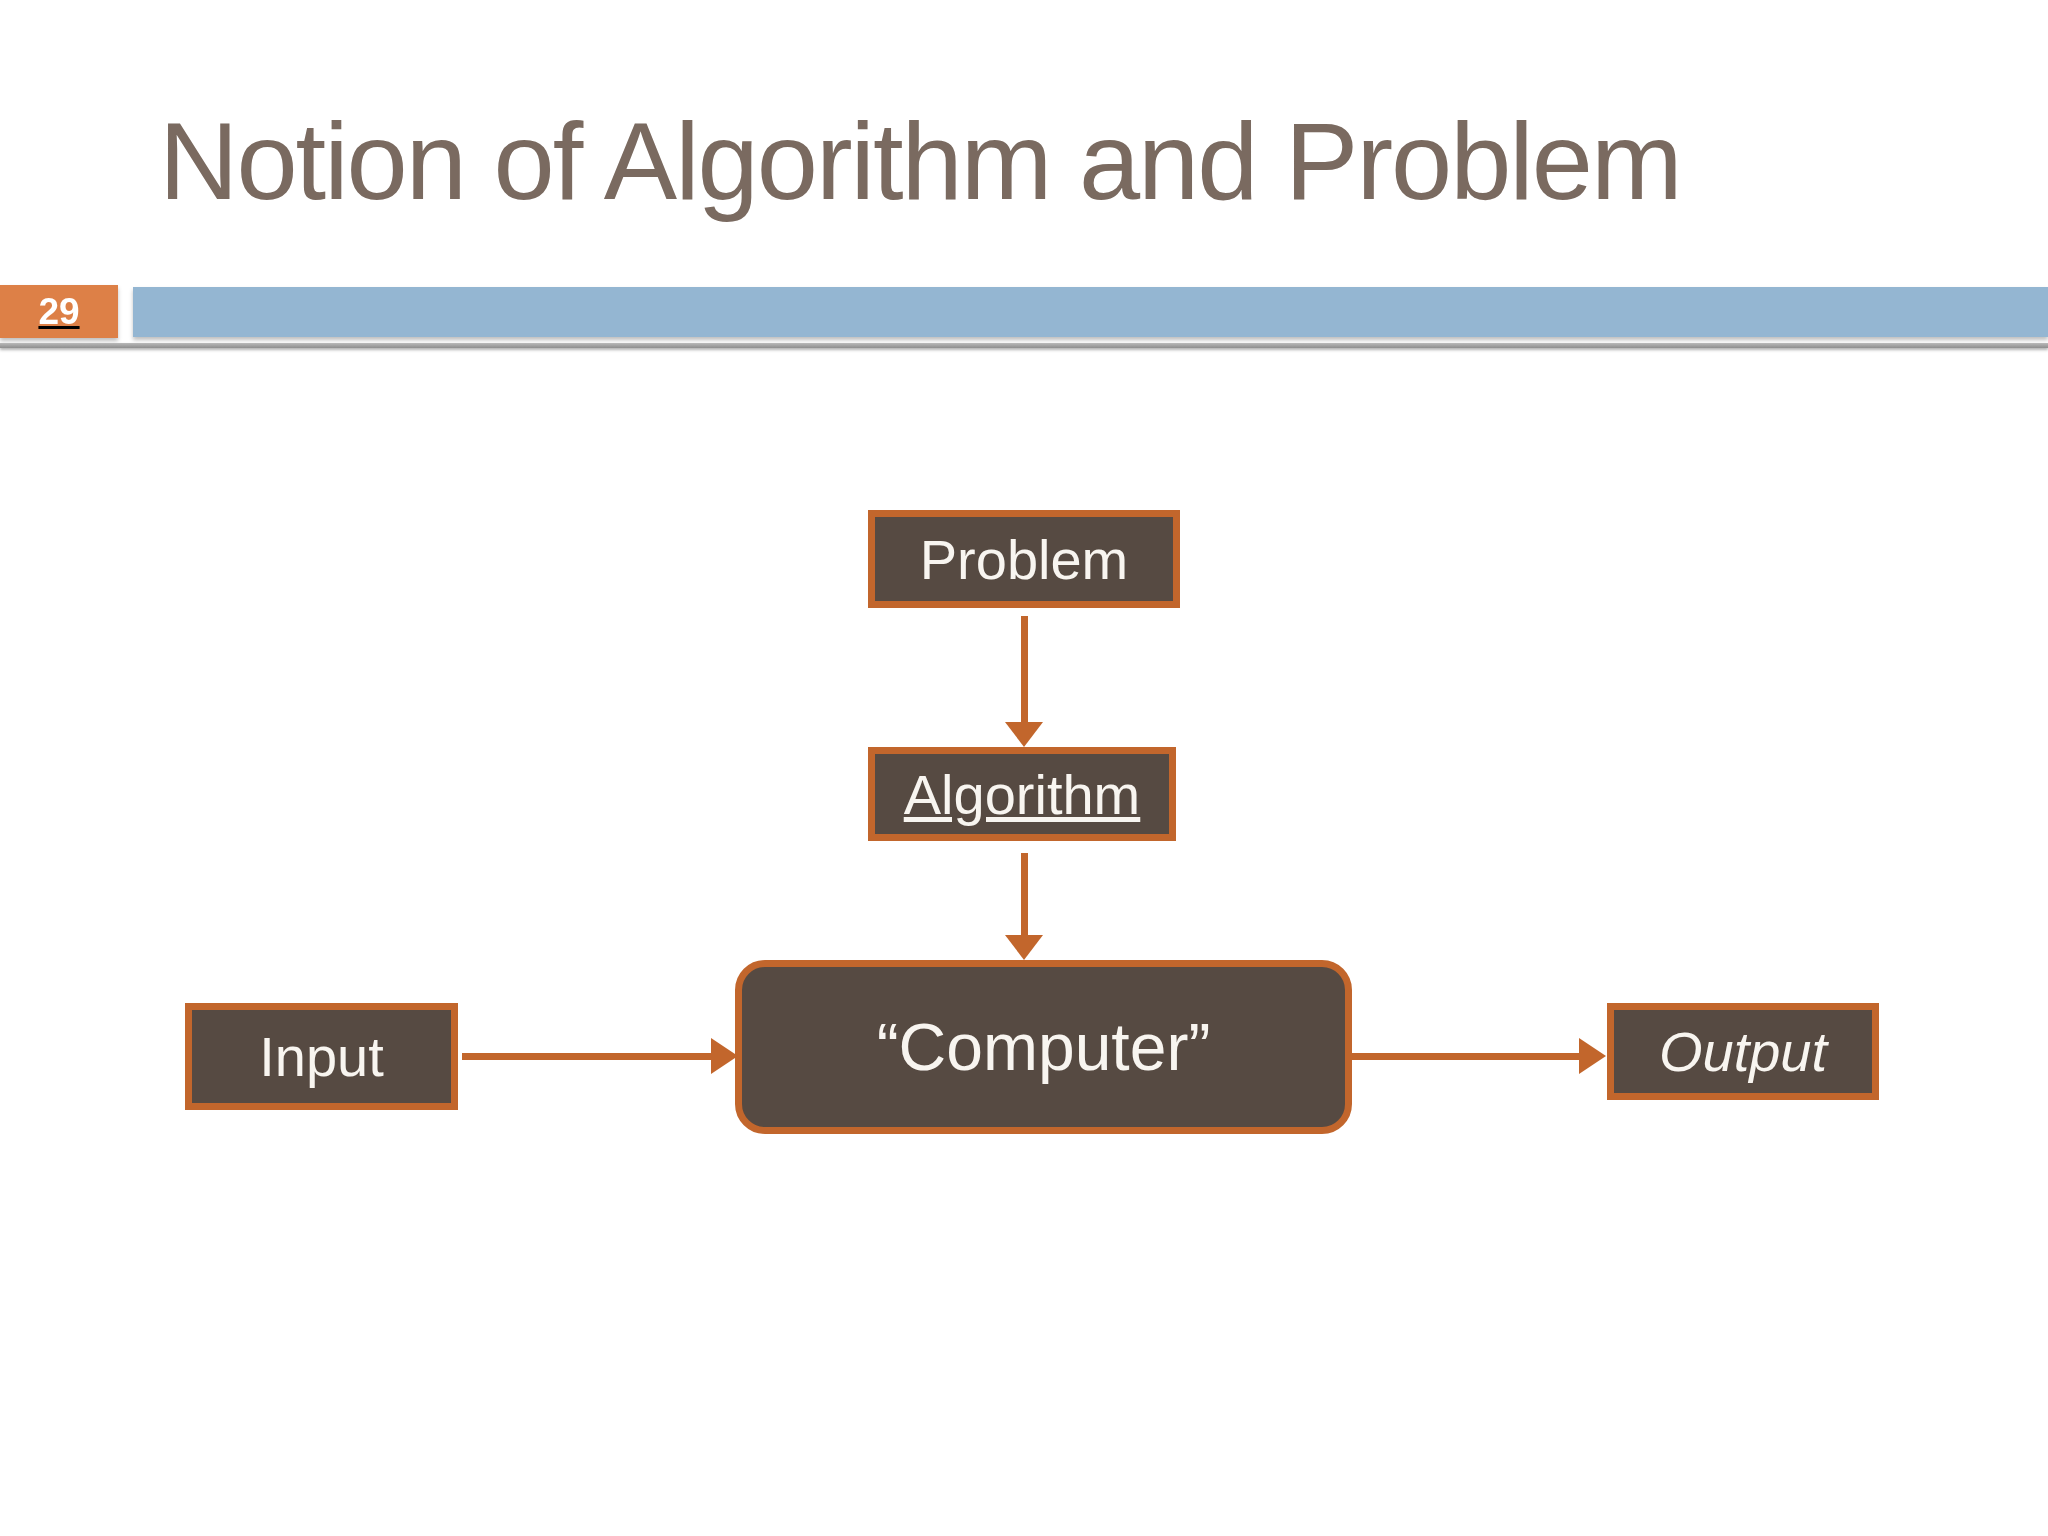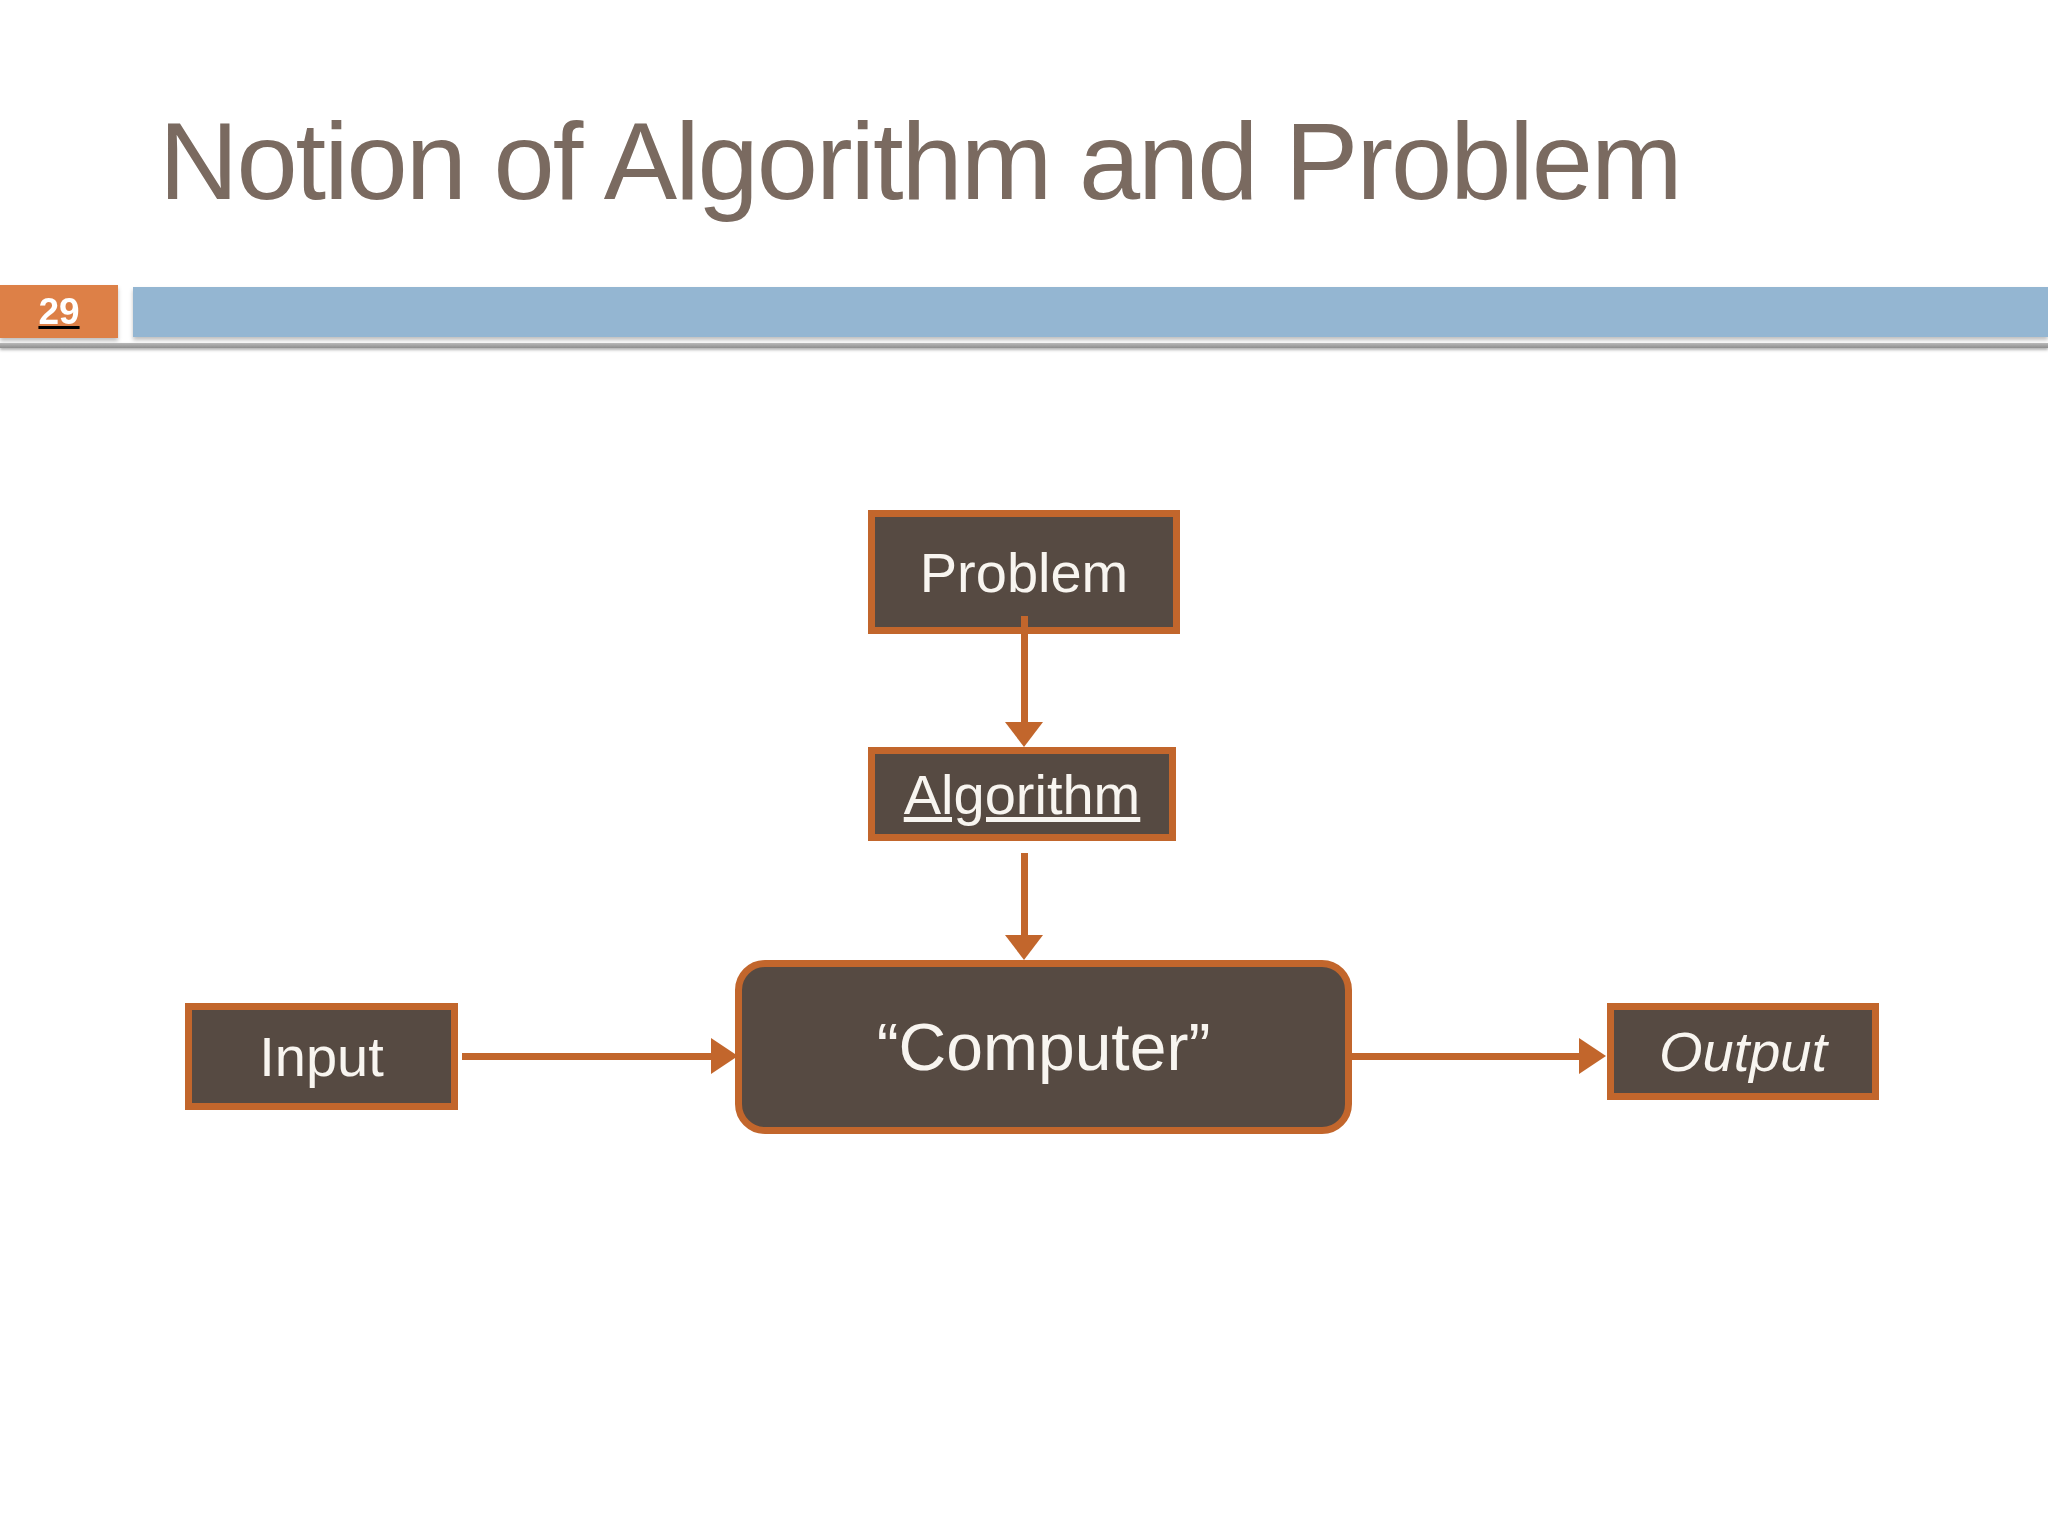--- a/index.html
+++ b/index.html
@@ -68,21 +68,21 @@
     background: var(--node-fill, #564a42);
     border: 7px solid var(--accent-orange, #c2662c);
     display: flex;
     align-items: center;
     justify-content: center;
     color: var(--node-text, #f8f5f0);
   }
   .node span { font-size: 56px; white-space: nowrap; }
   .node.big span { font-size: 66px; }
 
-  .node-problem   { left: 868px;  top: 510px;  width: 312px; height: 124px; justify-content: center; }
+  .node-problem   { left: 868px;  top: 510px;  width: 312px; height: 98px; justify-content: center; }
   .node-algorithm { left: 868px;  top: 747px;  width: 308px; height: 94px; text-decoration: underline; }
   .node-computer  { left: 735px;  top: 960px;  width: 617px; height: 174px; border-radius: 30px; }
   .node-input     { left: 185px;  top: 1003px; width: 273px; height: 107px; }
   .node-output    { left: 1607px; top: 1003px; width: 272px; height: 97px; font-style: italic; }
 
   
   .edge-line { position: absolute; background: var(--accent-orange, #c2662c); }
   .edge-head { position: absolute; width: 0; height: 0; }
   .edge-head.down {
     border-left: 19px solid transparent;

